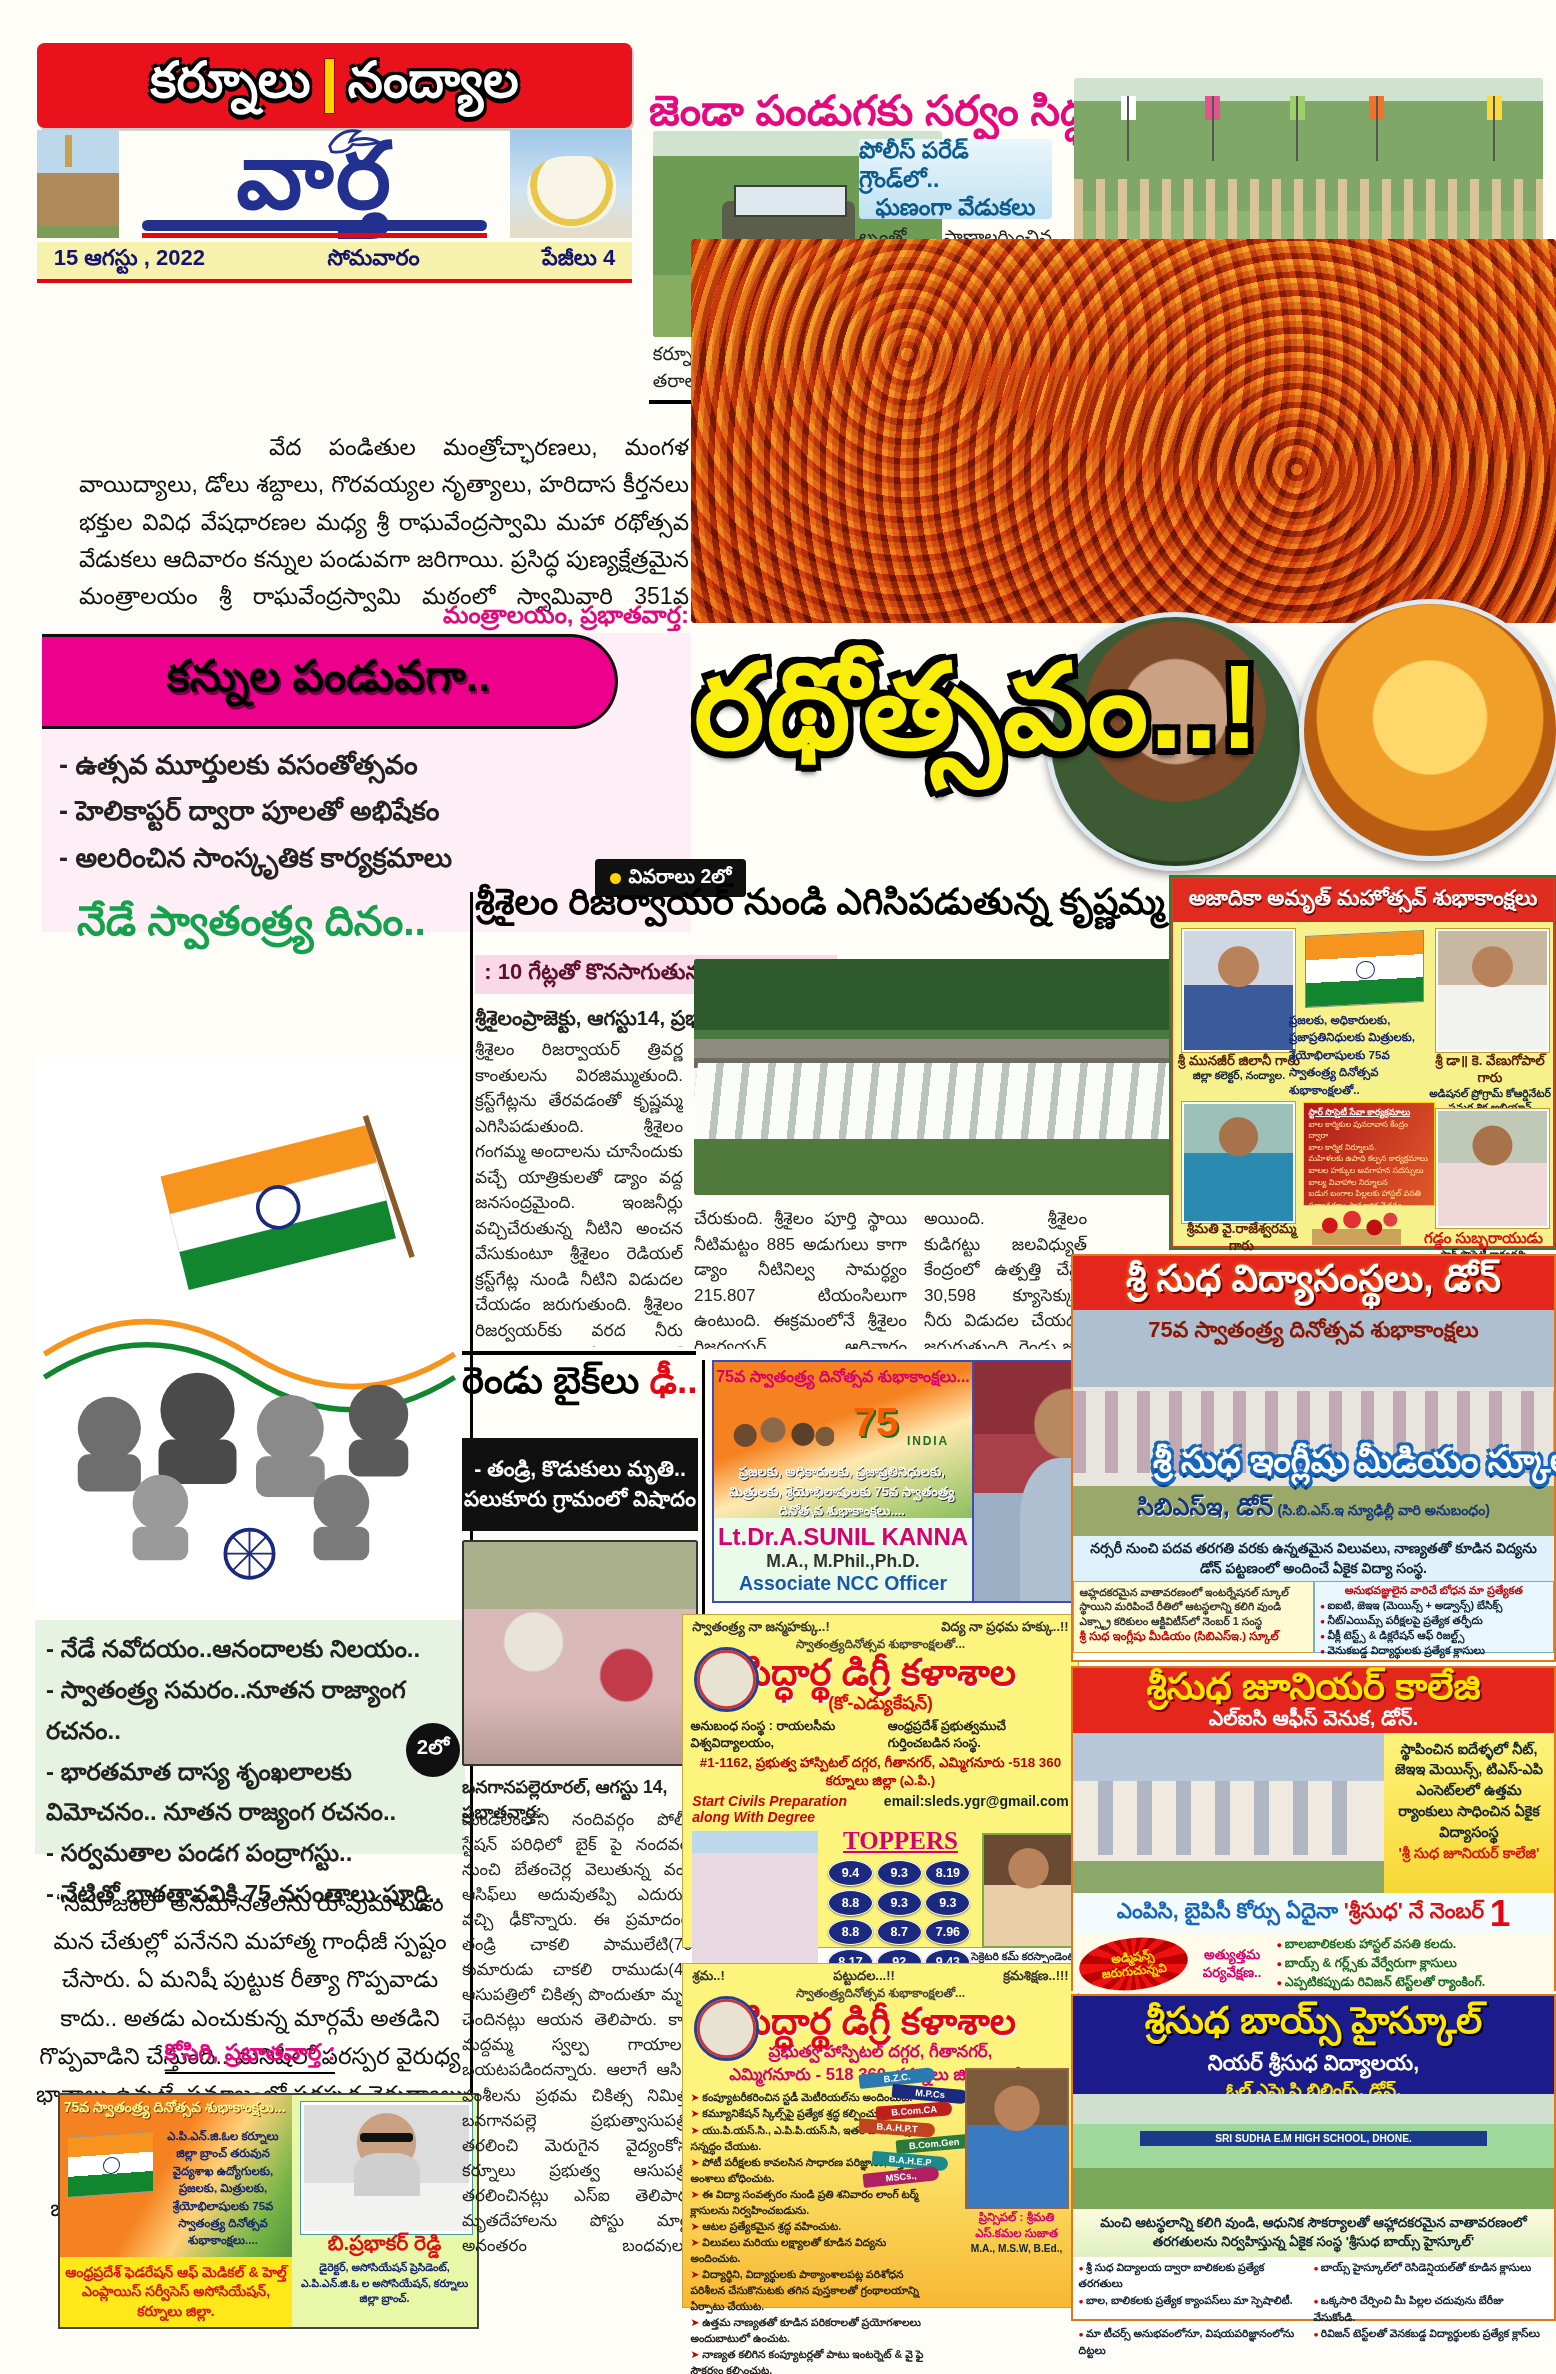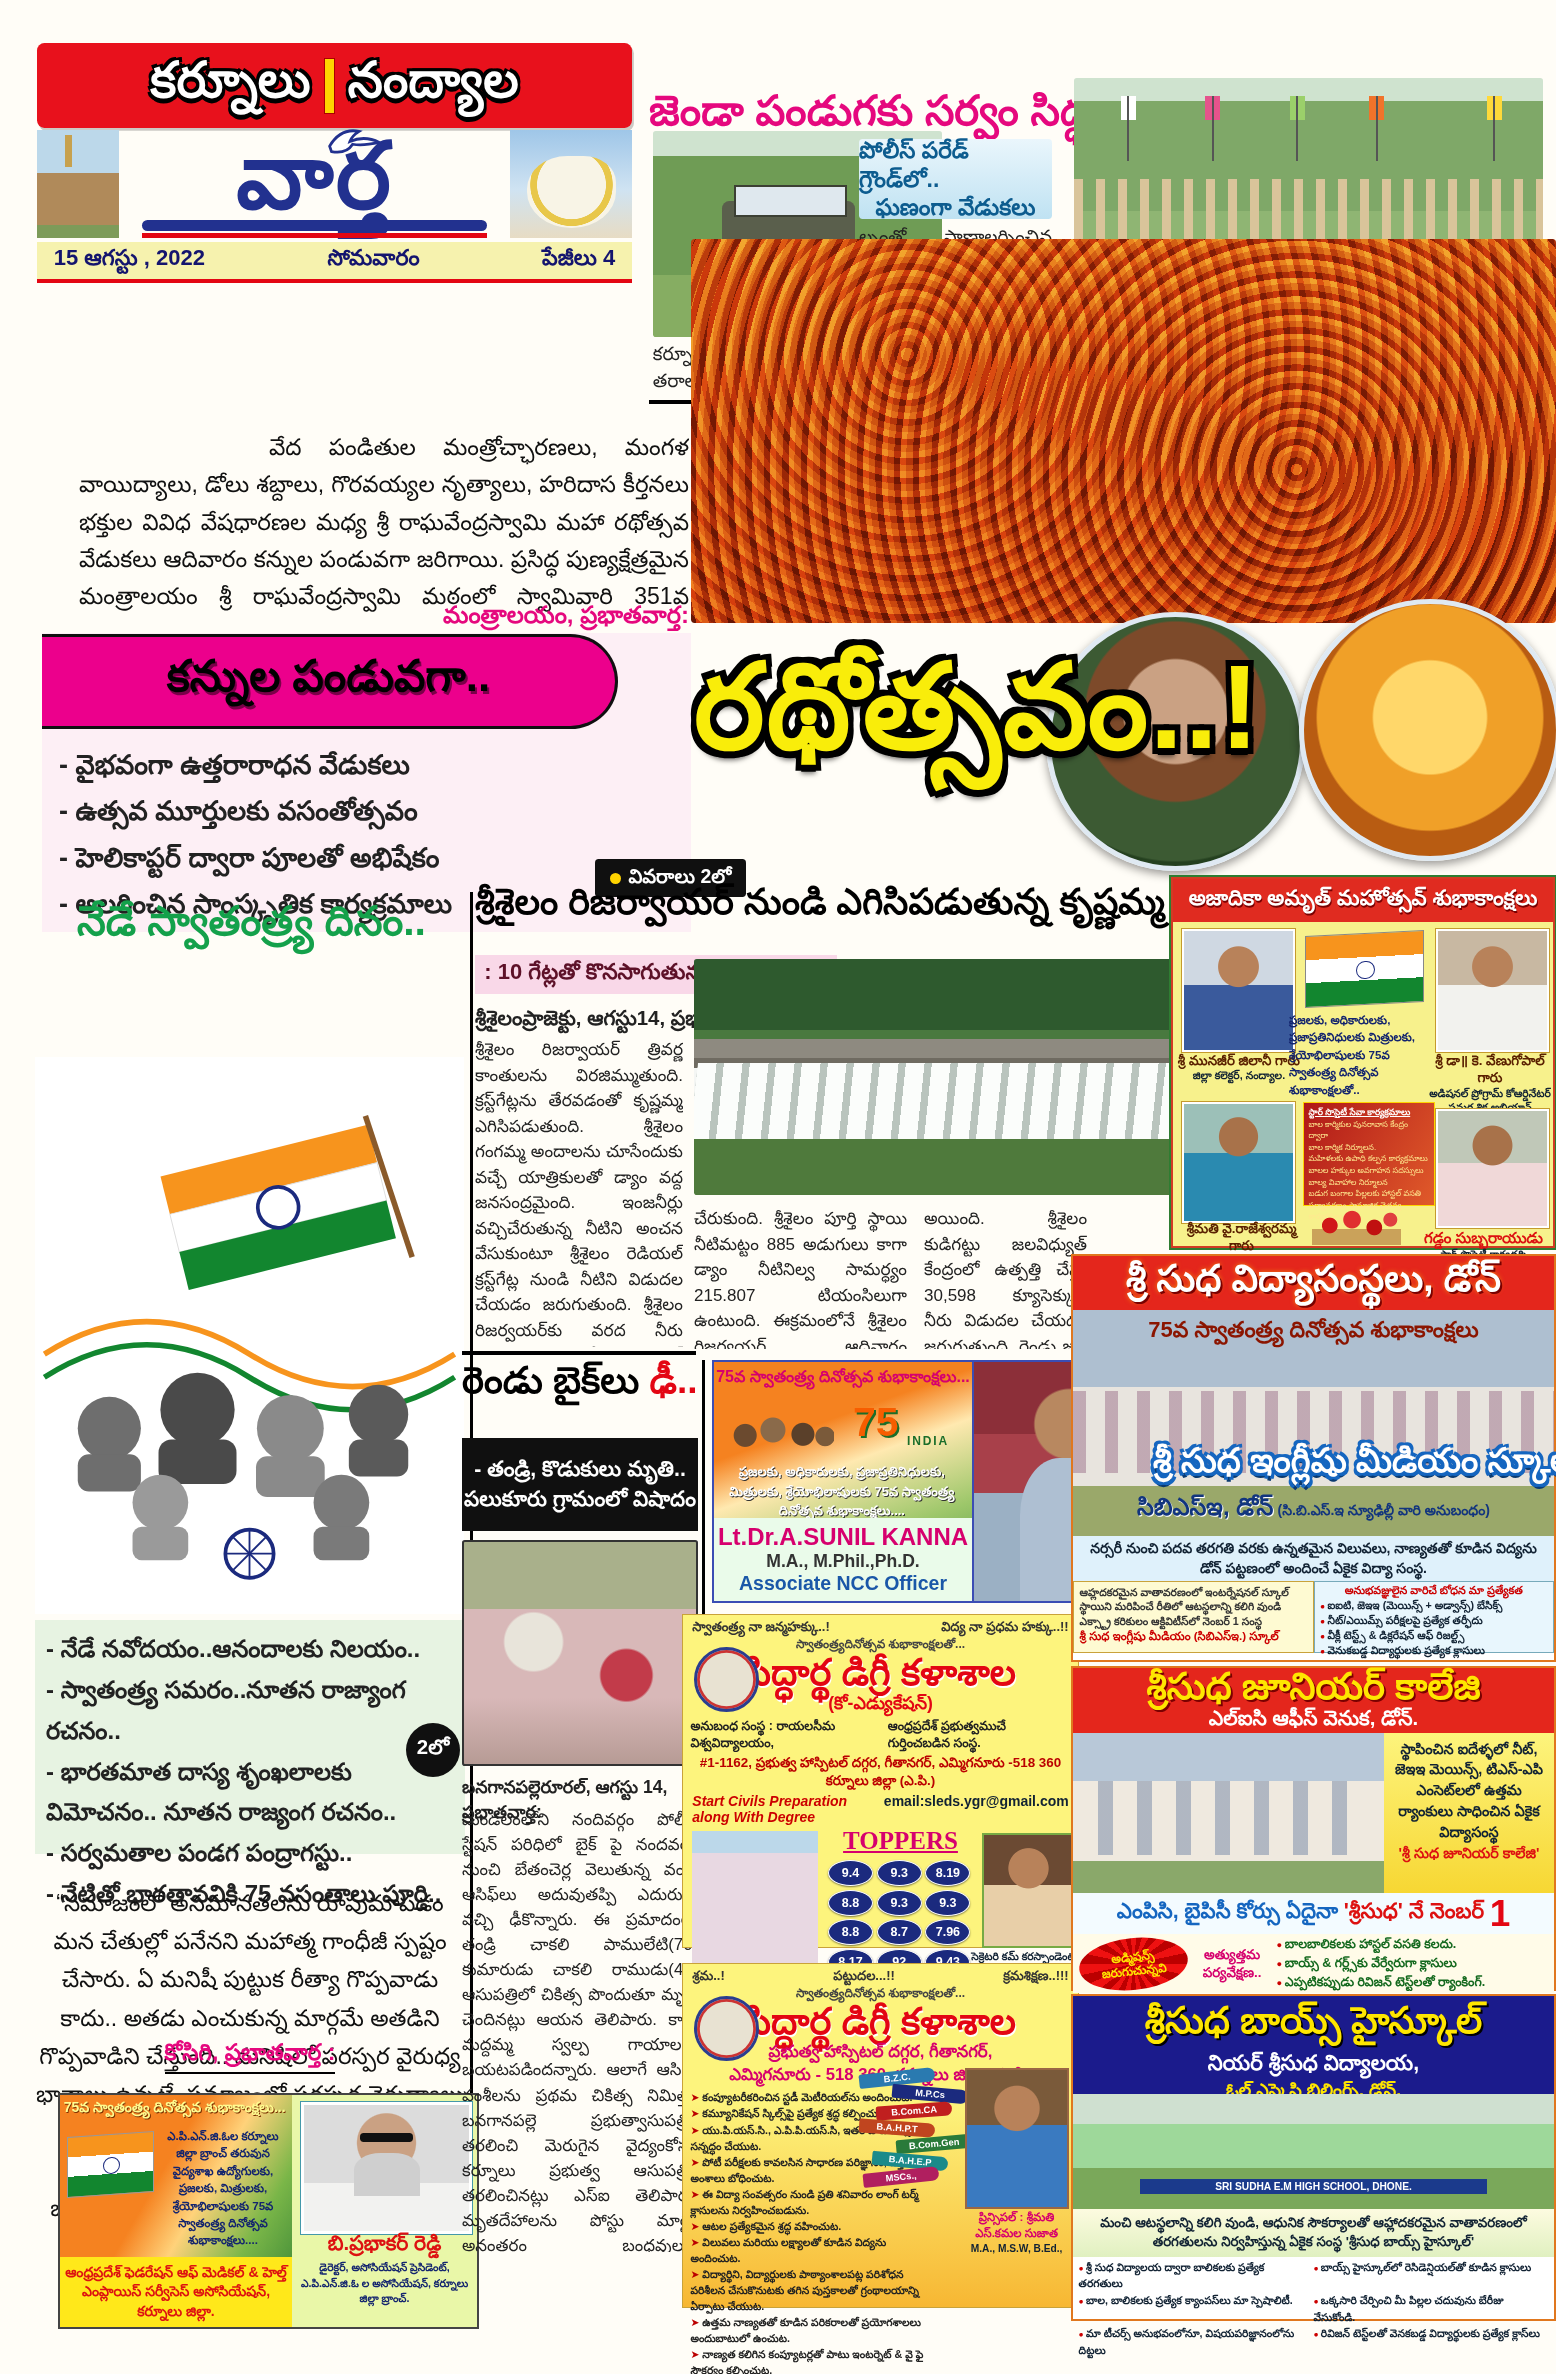--- a/index.html
+++ b/index.html
@@ -262,21 +262,21 @@
   .ssj-sup{width:89px;font-size:13.4px;font-weight:900;color:#d6006e;text-align:center;line-height:1.3;}
   .ssj-bullets{flex:1;font-size:12.5px;font-weight:900;color:#14691e;line-height:1.5;}
   .ssj-bullets div:before{content:"● ";color:#c00;font-size:9.3px;}
   #ssb{left:1071px;top:1994px;width:485px;height:327px;}
   .ssb-banner{height:98px;background:#1b1b8c;text-align:center;padding-top:3.7px;box-sizing:border-box;}
   .ssb-banner .t{display:block;font-size:37px;font-weight:900;color:#ffe600;text-shadow:1.9px 1.9px 0 #000;}
   .ssb-banner .s1{display:block;font-size:21.3px;font-weight:900;color:#fff;}
   .ssb-banner .s2{display:block;font-size:17.6px;font-weight:900;color:#ffe600;}
   .ssb-photo{position:relative;height:115px;background:linear-gradient(180deg,#cfe0d0 0 26%,#9ed89a 26% 64%,#7aa85a 64%);}
   .ssb-sign{position:absolute;left:14%;top:32%;width:72%;background:#1b3a8c;color:#fff;font-size:10.2px;font-weight:bold;
-     text-align:center;padding:1.9px 0;margin-top:48px;}
+     text-align:center;padding:1.9px 0;}
   .ssb-desc{height:48px;background:linear-gradient(180deg,#fdfbe0,#e0f0c0);display:flex;align-items:center;justify-content:center;
      text-align:center;font-size:13.4px;font-weight:900;color:#123;line-height:1.4;padding:0 5.6px;}
   .ssb-bullets{display:flex;flex-wrap:wrap;padding:1.9px 5.6px;font-size:10.7px;font-weight:bold;color:#123;line-height:1.55;}
   .ssb-bullets div{width:50%;box-sizing:border-box;padding-right:3.7px;}
   .ssb-bullets div:before{content:"● ";color:#c00;font-size:8.3px;}
 </style>
 </head>
 <body>
 
 <div class="page">
@@ -333,21 +333,20 @@
 
   <p class="abs jus clip" id="lead-intro">వేద పండితుల మంత్రోచ్ఛారణలు, మంగళ వాయిద్యాలు, డోలు శబ్దాలు, గొరవయ్యల నృత్యాలు, హరిదాస కీర్తనలు భక్తుల వివిధ వేషధారణల మధ్య శ్రీ రాఘవేంద్రస్వామి మహా రథోత్సవ వేడుకలు ఆదివారం కన్నుల పండువగా జరిగాయి. ప్రసిద్ధ పుణ్యక్షేత్రమైన మంత్రాలయం శ్రీ రాఘవేంద్రస్వామి మఠంలో స్వామివారి 351వ ఆరాధన మహోత్సవాల్లో భాగంగా స్వామివారికి మహా రథోత్సవం నిర్వహించారు. పీఠాధిపతి ప్రజలకు, భక్తులకు భవిష్యవాణి వినిపించారు. అనంతరం శ్రీమఠం పరిసరాల నుండి శ్రీ రాఘవేంద్ర సర్కిల్ వరకు మహా రథోత్సవం నిర్వహించారు.</p>
   <div class="abs" id="lead-byline">
     <span>మంత్రాలయం, ప్రభాతవార్త:</span>
   </div>
   <div class="abs" id="lead-tint"></div>
   <div class="abs" id="lead-pink">
     <span>కన్నుల పండువగా..</span>
   </div>
   <div class="abs" id="lead-bullets">
-      <div>- వైభవంగా ఉత్తరారాధన వేడుకలు</div>
       <div>- ఉత్సవ మూర్తులకు వసంతోత్సవం</div>
       <div>- హెలికాప్టర్ ద్వారా పూలతో అభిషేకం</div>
       <div>- అలరించిన సాంస్కృతిక కార్యక్రమాలు</div>
     </div>
   <div class="abs" id="lead-badge">
     <i></i>
     <span>వివరాలు 2లో</span>
   </div>
   <div class="ph" id="crowd"></div>
   <div class="circ" id="circ1"></div>

